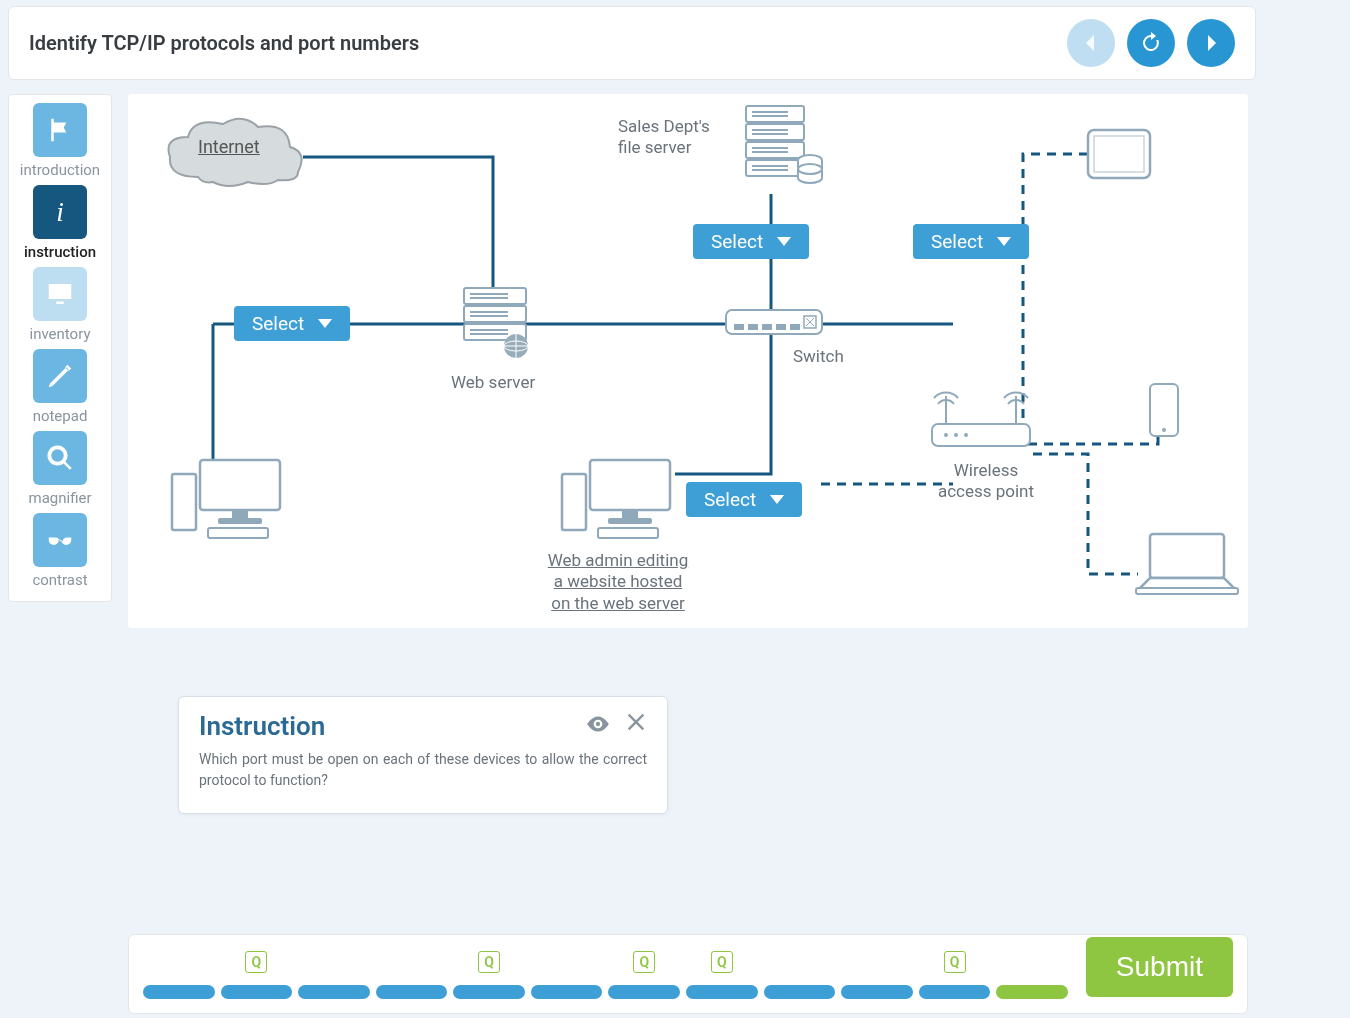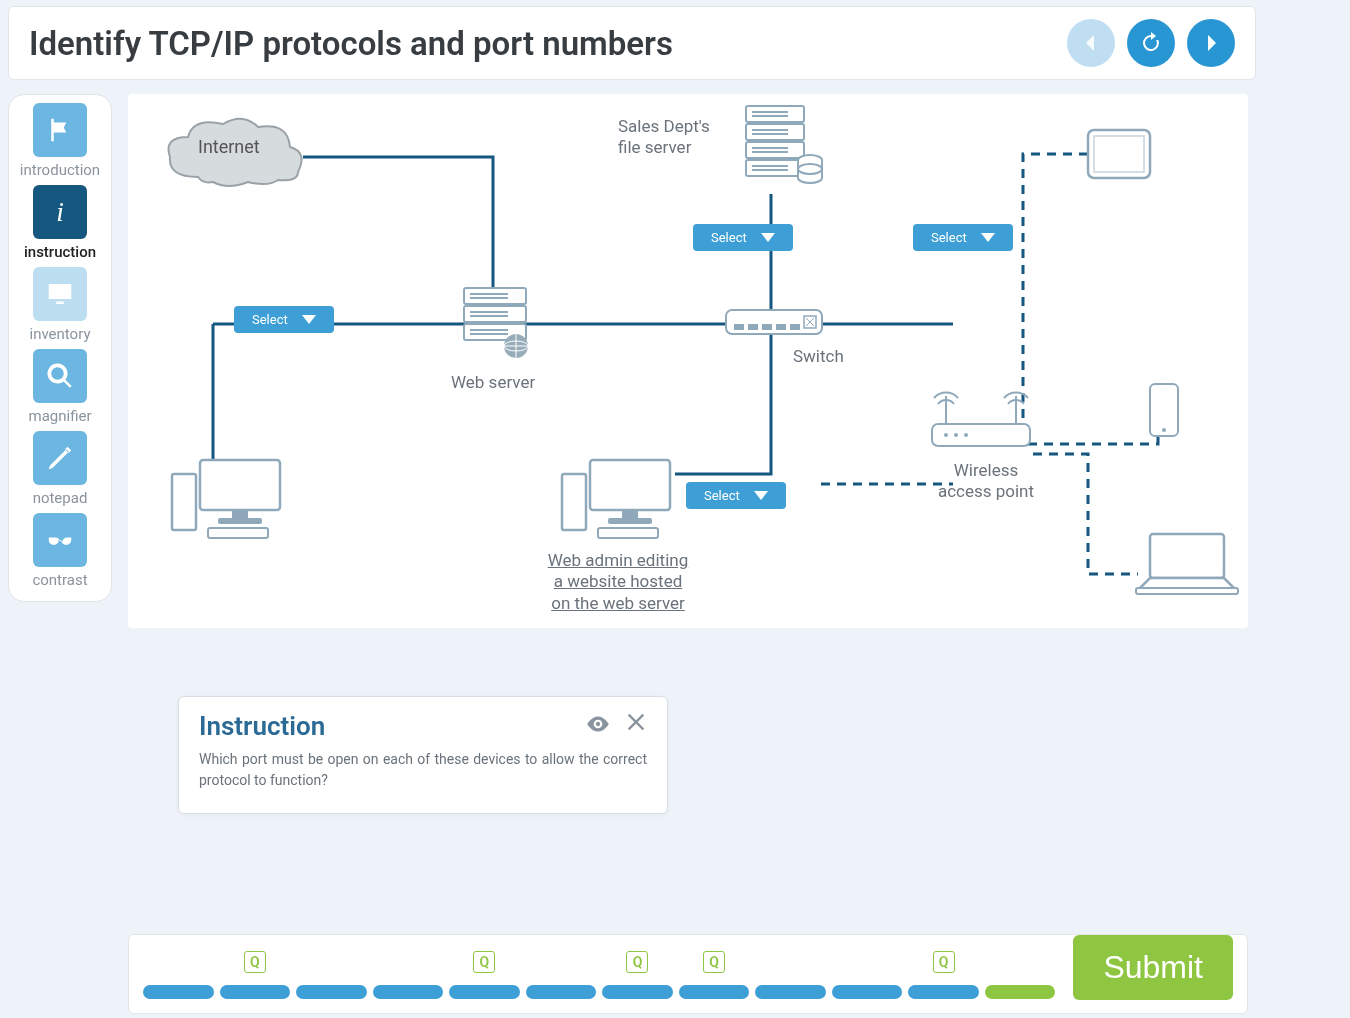--- a/index.html
+++ b/index.html
@@ -18,21 +18,21 @@
     background: #fff;
     border: 1px solid #e2e6ea;
     border-radius: 6px;
     margin: 6px 8px 0 8px;
     display: flex;
     align-items: center;
     justify-content: space-between;
     padding: 12px 20px;
   }
   .header h1 {
-    font-size: 33px;
+    font-size: 20px;
     font-weight: 600;
     color: #383d42;
   }
   .header-controls { display: flex; gap: 12px; }
   .nav-btn {
     width: 48px; height: 48px; border-radius: 50%;
     display: flex; align-items: center; justify-content: center;
     cursor: pointer;
   }
   .nav-btn.disabled { background: #bfdef1; }
@@ -41,21 +41,21 @@
   .nav-btn.refresh { background:#2996d4; }
   .nav-btn.disabled svg { fill:#fff; opacity:0.9; }
 
   
   .sidebar {
     position: absolute;
     left: 8px; top: 88px;
     width: 104px;
     background: #fff;
     border: 1px solid #e2e6ea;
-    border-radius: 16px;
+    border-radius: 4px;
     padding: 8px 0 12px 0;
     display: flex; flex-direction: column; align-items: center; gap: 6px;
   }
   .side-item { display:flex; flex-direction:column; align-items:center; gap:4px; width:100%; cursor:pointer;}
   .side-tile {
     width: 54px; height: 54px; border-radius: 6px;
     background: #6cb7e2; display:flex; align-items:center; justify-content:center;
   }
   .side-item.faded .side-tile { background:#bdddf0; }
   .side-item.active .side-tile { background:#15577f; }
@@ -70,21 +70,21 @@
     width: 1120px; height: 534px;
     background:#fff;
     border-radius:4px;
   }
   .diagram svg.wires { position:absolute; left:0; top:0; width:100%; height:100%; pointer-events:none; }
   .dlabel { position:absolute; font-size:17px; color:#6a737b; text-align:center; line-height:1.25; }
   .select-pill {
     position:absolute;
     background:#3d9fd6; color:#fff;
     padding: 6px 18px; border-radius:4px;
-    font-size:13px; display:flex; align-items:center; gap:14px;
+    font-size:19px; display:flex; align-items:center; gap:14px;
     cursor:pointer;
   }
   .select-pill .caret {
     width:0;height:0;border-left:7px solid transparent;border-right:7px solid transparent;border-top:9px solid #fff;
   }
 
   
   .dicon { position:absolute; }
   .cloud { position:absolute; width:150px; height:80px; }
 
@@ -123,21 +123,21 @@
     position:absolute; top:-4px; left:50%; transform:translateX(-50%);
     width:22px;height:22px; border:1.5px solid #8ec641; border-radius:3px;
     color:#8ec641; font-size:14px; font-weight:600;
     display:flex;align-items:center;justify-content:center;
     background:#fff;
   }
   .submit {
     margin-left:12px;
     background:#8ec641; color:#fff;
     border:none; border-radius:6px;
-    font-size:32px; font-weight:500;
+    font-size:28px; font-weight:500;
     padding: 14px 30px;
     cursor:pointer;
     align-self:center;
   }
 </style>
 </head>
 <body>
 
 <div class="app">
 
@@ -183,32 +183,32 @@
       <div class="side-tile">
           <svg viewBox="0 0 24 24">
             <path d="M3 4h18v12H3zM9 20h6v-2H9z"></path>
           </svg>
         </div>
       <div class="side-label">inventory</div>
     </div>
     <div class="side-item">
       <div class="side-tile">
           <svg viewBox="0 0 24 24">
-            <path d="M10 2a8 8 0 1 0 4.9 14.3l5 5 1.4-1.4-5-5A8 8 0 0 0 10 2zm0 3a5 5 0 1 1 0 10 5 5 0 0 1 0-10z"></path>
-          </svg>
-        </div>
-      <div class="side-label">magnifier</div>
+            <path d="M3 21l3-1 13-13-2-2L4 18zM18 3l3 3-2 2-3-3z"></path>
+          </svg>
+        </div>
+      <div class="side-label">notepad</div>
     </div>
     <div class="side-item">
       <div class="side-tile">
           <svg viewBox="0 0 24 24">
-            <path d="M3 21l3-1 13-13-2-2L4 18zM18 3l3 3-2 2-3-3z"></path>
-          </svg>
-        </div>
-      <div class="side-label">notepad</div>
+            <path d="M10 2a8 8 0 1 0 4.9 14.3l5 5 1.4-1.4-5-5A8 8 0 0 0 10 2zm0 3a5 5 0 1 1 0 10 5 5 0 0 1 0-10z"></path>
+          </svg>
+        </div>
+      <div class="side-label">magnifier</div>
     </div>
     <div class="side-item">
       <div class="side-tile">
           <svg viewBox="0 0 24 24">
             <path d="M3 12a4 4 0 0 0 8 0h2a4 4 0 0 0 8 0v-2h-3a4 4 0 0 0-4 3h-2a4 4 0 0 0-4-3H3z" fill="#fff"></path>
           </svg>
         </div>
       <div class="side-label">contrast</div>
     </div>
   </div>
@@ -231,21 +231,21 @@
         <path d="M900 350 H1030 V320"></path>
         <path d="M905 360 H960 V480 H1010"></path>
       </g>
     </svg>
 
     <div class="cloud" style="left:30px; top:18px;">
       <svg viewBox="0 0 150 80">
           <path d="M40 65 Q10 65 12 45 Q5 25 30 25 Q35 5 65 12 Q85 0 100 15 Q130 10 132 35 Q150 40 140 60 Q140 70 120 68 Q110 75 90 70 Q70 78 55 70 Q45 72 40 65 Z" fill="#d6dbde" stroke="#9aa2a8" stroke-width="2"></path>
         </svg>
     </div>
-    <div class="dlabel" style="left:70px; top:42px; font-size:18px; color:#555;">Internet</div>
+    <div class="dlabel" style="left:70px; top:42px; font-size:18px; color:#555;text-decoration:underline;">Internet</div>
 
     <div class="dicon" style="left:330px; top:190px;">
       <svg width="80" height="80" viewBox="0 0 80 80">
         <g fill="#fff" stroke="#8fa9bb" stroke-width="2">
           <rect x="6" y="4" width="62" height="16" rx="2"></rect>
             <rect x="6" y="22" width="62" height="16" rx="2"></rect>
             <rect x="6" y="40" width="62" height="16" rx="2"></rect>
         </g>
         <g stroke="#8fa9bb" stroke-width="2">
             <line x1="12" y1="10" x2="50" y2="10"></line>

